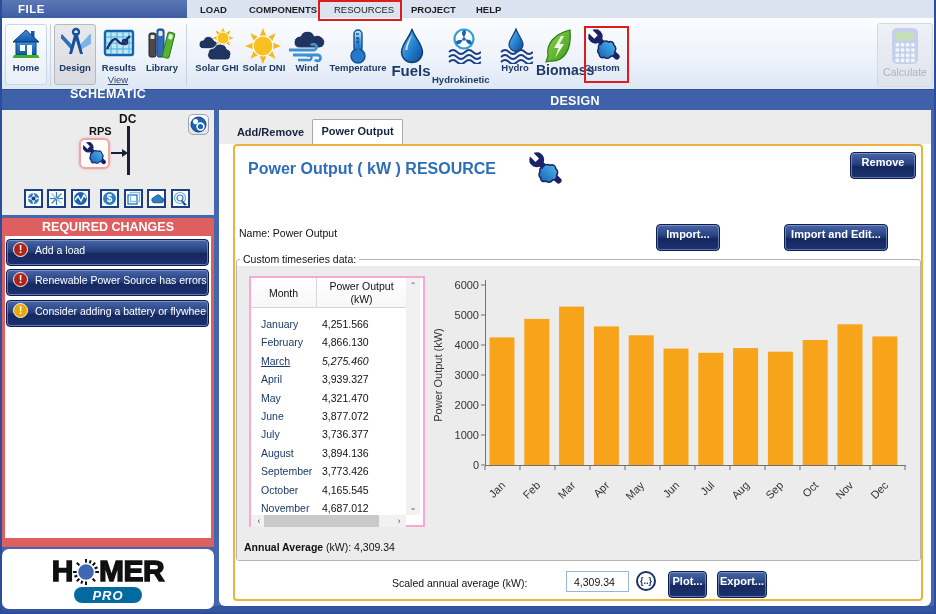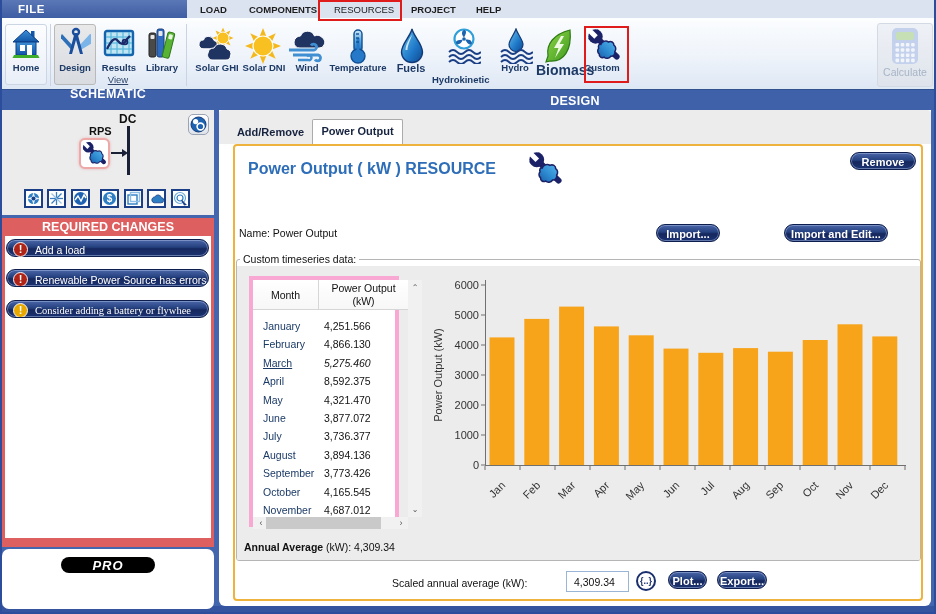--- a/index.html
+++ b/index.html
@@ -1,20 +1,20 @@
 <!DOCTYPE html>
 <html><head>
 <meta charset="utf-8">
 <style>
 * { margin:0; padding:0; box-sizing:border-box; }
 html,body { width:936px; height:614px; overflow:hidden; }
 body { font-family:"Liberation Sans", sans-serif; position:relative; background:#4466ae; }
 .abs { position:absolute; }
 .navbtn {
-  position:absolute; height:18px; border-radius:9px; color:#fff;
+  position:absolute; height:27px; border-radius:4px; color:#fff;
   background:linear-gradient(#4a66a8 0%, #24407e 45%, #16285e 55%, #1b3271 100%);
   border:1px solid #0d1d4e; box-shadow:inset 0 0 0 1px rgba(160,180,220,.55);
   font-size:11px; font-weight:bold; text-align:center;
 }
 .warnicon {
   position:absolute; left:6px; top:2px; width:15px; height:15px; border-radius:50%;
   border:1.5px solid #f5f5f5; color:#fff; font-size:11px; font-weight:bold;
   line-height:12px; text-align:center;
 }
 </style>
@@ -154,21 +154,21 @@
 <defs>
         <linearGradient id="fg" x1="0" y1="0" x2="1" y2="1">
           <stop offset="0" stop-color="#69c2ec"></stop>
           <stop offset=".6" stop-color="#1e78c8"></stop>
           <stop offset="1" stop-color="#10488e"></stop>
         </linearGradient>
       </defs>
 <path d="M15 1 C16.5 8 25.5 16 25.5 24 a10.5 10.5 0 0 1-21 0 C4.5 16 13.5 8 15 1 Z" fill="url(#fg)" stroke="#123a78" stroke-width="1.4"></path>
 <path d="M8.5 22 C8.5 17 12 11 15 7 C13 13 10.5 17 10.5 22 Z" fill="#e8f4fc" opacity=".85"></path>
 </svg></div>
-<div class="abs" style="left:389px;top:62px;width:44px;text-align:center;font-size:11px;font-weight:bold;color:#1d3a66;">Fuels</div>
+<div class="abs" style="left:389px;top:62px;width:44px;text-align:center;font-size:15px;font-weight:bold;color:#1d3a66;">Fuels</div>
 <div class="abs" id="ic-hydrok" style="left:447px;top:28px;"><svg width="34" height="36" viewBox="0 0 34 36">
 <circle cx="17" cy="11" r="9.5" fill="#fff" stroke="#2e9fd8" stroke-width="2.2"></circle>
 <g fill="#1b65b0" transform="translate(17,11)">
 <circle r="1.8"></circle>
 <g>
           <path d="M0,-1.5 C4,-8 1,-9 0,-9 C-1,-9 -4,-6 0,-1.5"></path>
         </g>
 <g transform="rotate(120)">
           <path d="M0,-1.5 C4,-8 1,-9 0,-9 C-1,-9 -4,-6 0,-1.5"></path>
         </g>
@@ -310,26 +310,37 @@
 <div class="navbtn" style="left:6px;top:239px;width:203px;">
     <span class="warnicon" style="background:#b02418;">!</span>
     <span style="position:absolute;left:28px;top:4px;font-size:10.5px;font-weight:normal;">Add a load</span>
   </div>
 <div class="navbtn" style="left:6px;top:269px;width:203px;overflow:hidden;white-space:nowrap;">
     <span class="warnicon" style="background:#b02418;">!</span>
     <span style="position:absolute;left:28px;top:4px;font-size:10.5px;font-weight:normal;">Renewable Power Source has errors a</span>
   </div>
 <div class="navbtn" style="left:6px;top:300px;width:203px;overflow:hidden;white-space:nowrap;">
     <span class="warnicon" style="background:#e8a800;">!</span>
-    <span style="position:absolute;left:28px;top:4px;font-size:10.5px;font-weight:normal;font-family:Liberation Serif, serif;">Consider adding a battery or flywhee</span>
+    <span style="position:absolute;left:28px;top:4px;font-size:10.5px;font-weight:normal;">Consider adding a battery or flywhee</span>
   </div>
 
 <div class="abs" style="left:2px;top:549px;width:212px;height:60px;background:#fff;border-radius:7px;z-index:5;"></div>
 <div id="logo" class="abs" style="left:2px;top:556px;width:212px;text-align:center;z-index:6;">
-<div style="margin:1px auto 0;width:94px;height:16px;background:#000000;border-radius:9px;color:#fff;font-weight:bold;font-style:italic;font-size:13px;line-height:17px;text-align:center;letter-spacing:1px;">PRO</div>
+<div style="display:inline-flex;align-items:center;justify-content:center;font-weight:bold;font-size:30px;color:#101010;-webkit-text-stroke:1.4px #101010;letter-spacing:-.5px;line-height:30px;">H<svg width="26" height="26" viewBox="0 0 26 26" style="margin:2px 0 0 0;">
+<g stroke="#101010" stroke-width="2">
+<line x1="13" y1="0" x2="13" y2="26"></line>
+          <line x1="0" y1="13" x2="26" y2="13"></line>
+<line x1="3.8" y1="3.8" x2="22.2" y2="22.2"></line>
+          <line x1="3.8" y1="22.2" x2="22.2" y2="3.8"></line>
+<line x1="13" y1="0.5" x2="13" y2="25.5" transform="rotate(22.5 13 13)"></line>
+          <line x1="13" y1="0.5" x2="13" y2="25.5" transform="rotate(67.5 13 13)"></line>
+</g>
+<circle cx="13" cy="13" r="8.6" fill="#3f68b0" stroke="#fff" stroke-width="1.6"></circle>
+</svg>MER</div>
+<div style="margin:1px auto 0;width:68px;height:16px;background:#0369a1;border-radius:9px;color:#fff;font-weight:bold;font-style:italic;font-size:13px;line-height:17px;text-align:center;letter-spacing:1px;">PRO</div>
 </div>
 
 <div class="abs" style="left:219px;top:89px;width:712px;height:21px;color:#fff;font-size:12.5px;font-weight:bold;text-align:center;line-height:25px;letter-spacing:.3px;">DESIGN</div>
 <div class="abs" style="left:219px;top:110px;width:712px;height:496px;background:#fff;border-radius:0 0 6px 6px;"></div>
 <div class="abs" style="left:219px;top:110px;width:712px;height:34px;background:#ececec;border-radius:4px 4px 0 0;"></div>
 
 <div class="abs" style="left:228px;top:121px;width:85px;height:22px;font-size:11px;font-weight:bold;color:#16233f;text-align:center;line-height:22px;">Add/Remove</div>
 <div class="abs" style="left:312px;top:119px;width:91px;height:25px;background:#fff;border:1px solid #ababab;border-bottom:none;border-radius:2px 2px 0 0;font-size:11px;font-weight:bold;color:#16233f;text-align:center;line-height:23px;">Power Output</div>
 
 <div class="abs" style="left:233px;top:144px;width:690px;height:457px;background:#fff;border:2px solid #edb33c;border-radius:4px;"></div>
@@ -339,21 +350,21 @@
     </svg></div>
 <div class="navbtn" style="left:850px;top:152px;width:66px;line-height:19px;">Remove</div>
 <div class="abs" style="left:239px;top:227px;font-size:10.5px;color:#111;">Name: Power Output</div>
 <div class="navbtn" style="left:656px;top:224px;width:64px;line-height:19px;">Import...</div>
 <div class="navbtn" style="left:784px;top:224px;width:104px;line-height:19px;">Import and Edit...</div>
 
 <div class="abs" style="left:236px;top:259px;width:685px;height:302px;border:1px solid #b5b5b5;border-radius:3px;"></div>
 <div class="abs" style="left:237px;top:266px;width:683px;height:294px;background:#ececec;border-radius:0 0 2px 2px;"></div>
 <div class="abs" style="left:240px;top:253px;background:#fff;padding:0 3px;font-size:10.5px;color:#111;">Custom timeseries data:</div>
 
-<div id="table" class="abs" style="left:249px;top:276px;width:150px;height:251px;background:#fff;border:4px solid #f9a8d4;">
+<div id="table" class="abs" style="left:249px;top:276px;width:176px;height:251px;background:#fff;border:2px solid #f9a8d4;">
 
 <div class="abs" style="left:0;top:0;width:66px;height:30px;border-right:1px solid #d6d6d6;border-bottom:1px solid #d6d6d6;font-size:10.5px;color:#111;text-align:center;line-height:30px;background:linear-gradient(#fff,#f7f7f7);">Month</div>
 <div class="abs" style="left:66px;top:0;width:89px;height:30px;border-bottom:1px solid #d6d6d6;font-size:10.5px;color:#111;text-align:center;line-height:13px;padding-top:2px;background:linear-gradient(#fff,#f7f7f7);">Power Output<br>(kW)</div>
 
 <div class="abs" style="left:155px;top:0;width:14px;height:237px;background:#f1f1f1;">
 <div class="abs" style="left:0;top:0;width:14px;height:15px;color:#555;font-size:8px;text-align:center;line-height:15px;">⌃</div>
 <div class="abs" style="left:0;top:222px;width:14px;height:15px;color:#555;font-size:8px;text-align:center;line-height:15px;">⌄</div>
 </div>
 
 <div class="abs" style="left:0;top:237px;width:155px;height:12px;background:#f1f1f1;">
@@ -362,21 +373,21 @@
 <div class="abs" style="left:13px;top:0;width:115px;height:12px;background:#c9c9c9;"></div>
 </div>
 <div id="trows" style="position:absolute;left:0;top:31px;width:155px;font-size:10.5px;">
 <div style="position:absolute;left:10px;top:9px;color:#1b3a66;">January</div>
       <div style="position:absolute;left:71px;top:9px;color:#111;">4,251.566</div>
 <div style="position:absolute;left:10px;top:27px;color:#1b3a66;">February</div>
       <div style="position:absolute;left:71px;top:27px;color:#111;">4,866.130</div>
 <div style="position:absolute;left:10px;top:46px;color:#1b3a66;text-decoration:underline;">March</div>
       <div style="position:absolute;left:71px;top:46px;color:#111;font-style:italic;">5,275.460</div>
 <div style="position:absolute;left:10px;top:64px;color:#1b3a66;">April</div>
-      <div style="position:absolute;left:71px;top:64px;color:#111;">8,592.375</div>
+      <div style="position:absolute;left:71px;top:64px;color:#111;">3,939.327</div>
 <div style="position:absolute;left:10px;top:83px;color:#1b3a66;">May</div>
       <div style="position:absolute;left:71px;top:83px;color:#111;">4,321.470</div>
 <div style="position:absolute;left:10px;top:101px;color:#1b3a66;">June</div>
       <div style="position:absolute;left:71px;top:101px;color:#111;">3,877.072</div>
 <div style="position:absolute;left:10px;top:119px;color:#1b3a66;">July</div>
       <div style="position:absolute;left:71px;top:119px;color:#111;">3,736.377</div>
 <div style="position:absolute;left:10px;top:138px;color:#1b3a66;">August</div>
       <div style="position:absolute;left:71px;top:138px;color:#111;">3,894.136</div>
 <div style="position:absolute;left:10px;top:156px;color:#1b3a66;">September</div>
       <div style="position:absolute;left:71px;top:156px;color:#111;">3,773.426</div>

